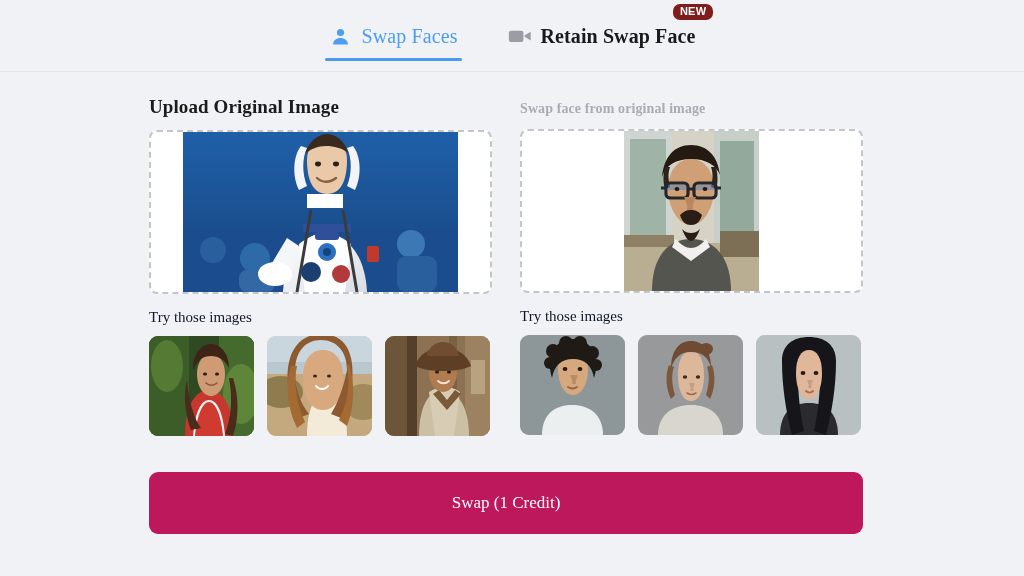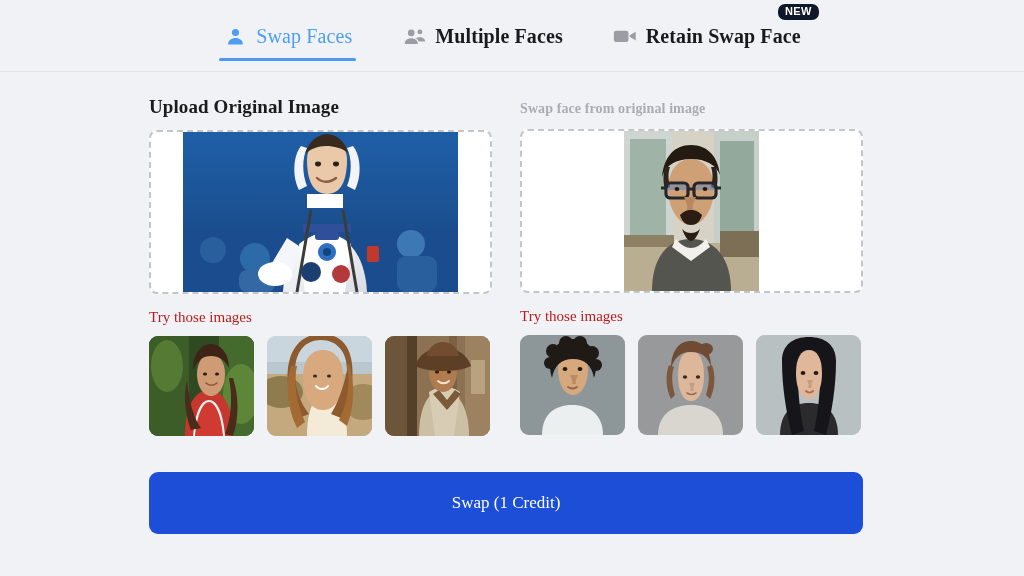--- a/index.html
+++ b/index.html
@@ -28,21 +28,21 @@
   .tab-label { font-size: 20px; font-weight: bold; color: #1a1a1a; letter-spacing: .1px; white-space: nowrap; }
   .tab.active .tab-label { color: #4c9ef0; font-weight: normal; }
   .tab.active .underline {
     position: absolute; left: 0; right: 0; bottom: 11px;
     height: 3px; background: #4a9bf0; border-radius: 2px;
   }
   .tab-icon { display: flex; align-items: center; justify-content: center; width: 24px; height: 24px; }
   .tab-icon svg { display: block; }
   .badge {
     position: absolute; top: 4px; right: -14px;
-    background: #0f172a; color: #fff;
+    background: #7f1d1d; color: #fff;
     font-family: "Liberation Sans", sans-serif;
     font-size: 11px; font-weight: bold; letter-spacing: .3px;
     padding: 2px 7px 3px; border-radius: 7px; line-height: 1;
   }
 
   
   .main { padding: 24px 12px 0 0; }
   .columns {
     width: 714px; margin: 0 auto;
     display: flex; gap: 28px;
@@ -57,34 +57,34 @@
     height: 164px;
     border: 2px dashed #c2c5cc;
     border-radius: 8px;
     background: #ffffff;
     display: flex; align-items: center; justify-content: center;
     overflow: hidden;
     cursor: pointer;
   }
   .preview { height: 160px; display: block; }
 
-  .try-label { font-size: 15px; color: #b91c1c; margin-top: 15px; }
+  .try-label { font-size: 15px; color: #0f172a; margin-top: 15px; }
 
   .thumbs { display: flex; gap: 13px; margin-top: 10px; }
   .thumb {
     width: 105px; height: 100px;
     border-radius: 9px; overflow: hidden;
     cursor: pointer; display: block; background: #d8dade;
   }
 
   
   .swap-wrap { width: 714px; margin: 36px auto 0; }
   .swap-btn {
     width: 100%; height: 62px;
-    background: #1d4ed8; border: none; border-radius: 9px;
+    background: #be185d; border: none; border-radius: 9px;
     color: #ffffff; font-family: "Liberation Serif", serif; font-size: 17px;
     cursor: pointer; display: flex; align-items: center; justify-content: center;
   }
 </style>
 </head>
 <body>
 
 <div class="header">
   <div class="tabs">
 
@@ -92,31 +92,20 @@
       <span class="tab-icon">
         <svg width="21" height="21" viewBox="0 0 24 24" fill="#4c9ef0">
           <circle cx="12" cy="7.4" r="4.1"></circle>
           <path d="M3.6 21c0-4.6 3.8-7.2 8.4-7.2s8.4 2.6 8.4 7.2z"></path>
         </svg>
       </span>
       <span class="tab-label">Swap Faces</span>
       <span class="underline"></span>
     </div>
 
-    <div class="tab">
-      <span class="tab-icon">
-        <svg width="23" height="21" viewBox="0 0 28 24" fill="#9a9da4">
-          <circle cx="10" cy="7.6" r="4"></circle>
-          <path d="M2 21c0-4.5 3.6-7 8-7s8 2.5 8 7z"></path>
-          <circle cx="20.6" cy="6.4" r="3"></circle>
-          <path d="M15.4 14.2c1.3-.9 3.1-1.4 5.2-1.4 3.6 0 6.4 1.9 6.4 5.4h-8.2c-.2-1.6-1.2-3-3.4-4z"></path>
-        </svg>
-      </span>
-      <span class="tab-label">Multiple Faces</span>
-    </div>
 
     <div class="tab">
       <span class="tab-icon">
         <svg width="25" height="18" viewBox="0 0 28 20" fill="#9a9da4">
           <rect x="1" y="4" width="17" height="13" rx="2.4"></rect>
           <path d="M19.5 9.2 26.5 5v10.2l-7-4.2z"></path>
         </svg>
       </span>
       <span class="tab-label">Retain Swap Face</span>
       <span class="badge">NEW</span>

